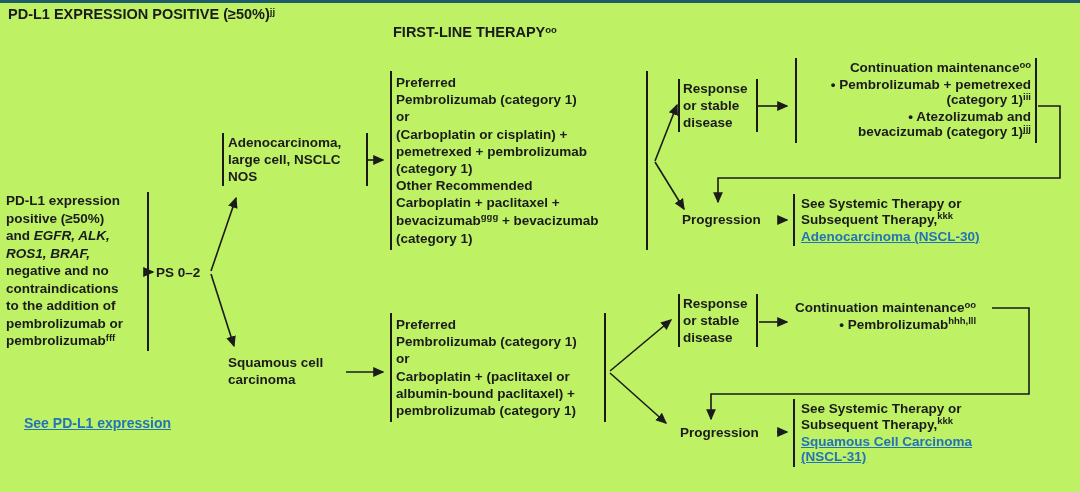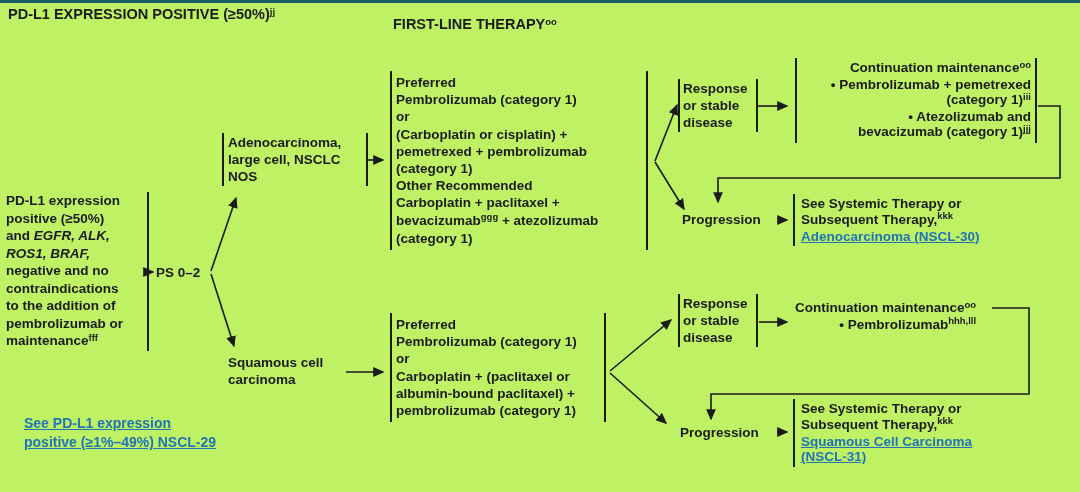--- a/index.html
+++ b/index.html
@@ -54,34 +54,34 @@
     <line x1="610" y1="371" x2="671" y2="320" marker-end="url(#ah)"></line>
     <line x1="610" y1="373" x2="666" y2="423" marker-end="url(#ah)"></line>
     <line x1="759" y1="322" x2="787" y2="322" marker-end="url(#ah)"></line>
     <polyline points="992,308 1029,308 1029,394 711,394 711,419" marker-end="url(#ah)"></polyline>
     <line x1="777" y1="432" x2="787" y2="432" marker-end="url(#ah)"></line>
   </svg>
 
   <div class="node title" style="left:8px;top:6px">
       <div class="ln"><span>PD-L1 EXPRESSION POSITIVE (≥50%)</span><span class="sup">jj</span></div>
     </div>
-  <div class="node title" style="left:393px;top:16px">
+  <div class="node title" style="left:393px;top:24px">
       <div class="ln"><span>FIRST-LINE THERAPY</span><span class="sup">oo</span></div>
     </div>
 
   <div class="node br-r" style="left:6px;top:192px;width:143px;line-height:17.5px;box-sizing:border-box;">
       <div class="ln"><span>PD-L1 expression</span></div>
       <div class="ln"><span>positive (≥50%)</span></div>
       <div class="ln"><span>and </span><span class="i">EGFR, ALK,</span></div>
       <div class="ln"><span class="i">ROS1, BRAF,</span></div>
       <div class="ln"><span>negative and no</span></div>
       <div class="ln"><span>contraindications</span></div>
       <div class="ln"><span>to the addition of</span></div>
       <div class="ln"><span>pembrolizumab or</span></div>
-      <div class="ln"><span>maintenance</span><span class="sup">fff</span></div>
+      <div class="ln"><span>pembrolizumab</span><span class="sup">fff</span></div>
     </div>
 
   <div class="node" style="left:156px;top:264px">
       <div class="ln"><span>PS 0–2</span></div>
     </div>
 
   <div class="node br-l br-r" style="left:222px;top:133px;width:146px;box-sizing:border-box;padding:1px 4px;">
       <div class="ln"><span>Adenocarcinoma,</span></div>
       <div class="ln"><span>large cell, NSCLC</span></div>
       <div class="ln"><span>NOS</span></div>
@@ -94,21 +94,21 @@
 
   <div class="node br-l br-r" style="left:390px;top:71px;width:258px;box-sizing:border-box;padding:3px 4px;line-height:17.2px;">
       <div class="ln"><span>Preferred</span></div>
       <div class="ln"><span>Pembrolizumab (category 1)</span></div>
       <div class="ln"><span>or</span></div>
       <div class="ln"><span>(Carboplatin or cisplatin) +</span></div>
       <div class="ln"><span>pemetrexed + pembrolizumab</span></div>
       <div class="ln"><span>(category 1)</span></div>
       <div class="ln"><span>Other Recommended</span></div>
       <div class="ln"><span>Carboplatin + paclitaxel +</span></div>
-      <div class="ln"><span>bevacizumab</span><span class="sup">ggg</span><span> + atezolizumab</span></div>
+      <div class="ln"><span>bevacizumab</span><span class="sup">ggg</span><span> + bevacizumab</span></div>
       <div class="ln"><span>(category 1)</span></div>
     </div>
 
   <div class="node br-l br-r" style="left:390px;top:313px;width:216px;box-sizing:border-box;padding:3px 4px;line-height:17.2px;">
       <div class="ln"><span>Preferred</span></div>
       <div class="ln"><span>Pembrolizumab (category 1)</span></div>
       <div class="ln"><span>or</span></div>
       <div class="ln"><span>Carboplatin + (paclitaxel or</span></div>
       <div class="ln"><span>albumin-bound paclitaxel) +</span></div>
       <div class="ln"><span>pembrolizumab (category 1)</span></div>
@@ -155,15 +155,14 @@
 
   <div class="node br-l lh-see" style="left:793px;top:399px;padding:2px 0 2px 6px;">
       <div class="ln"><span>See Systemic Therapy or</span></div>
       <div class="ln"><span>Subsequent Therapy,</span><span class="sup">kkk</span></div>
       <div class="ln"><span class="link">Squamous Cell Carcinoma</span></div>
       <div class="ln"><span class="link">(NSCL-31)</span></div>
     </div>
 
   <div class="node footer" style="left:24px;top:414px">
       <div class="ln"><span class="link">See PD-L1 expression</span></div>
-      <div class="ln"><span class="link">positive (≥1%–49%) NSCL-29</span></div>
     </div>
 </div>
 
 </body></html>

